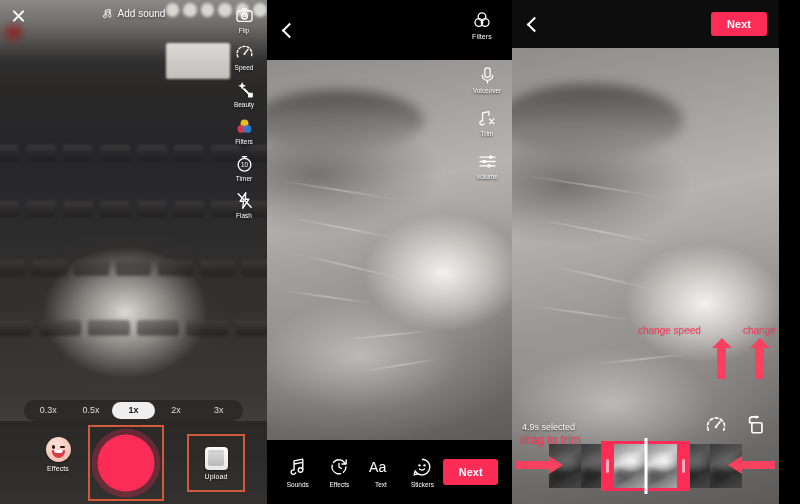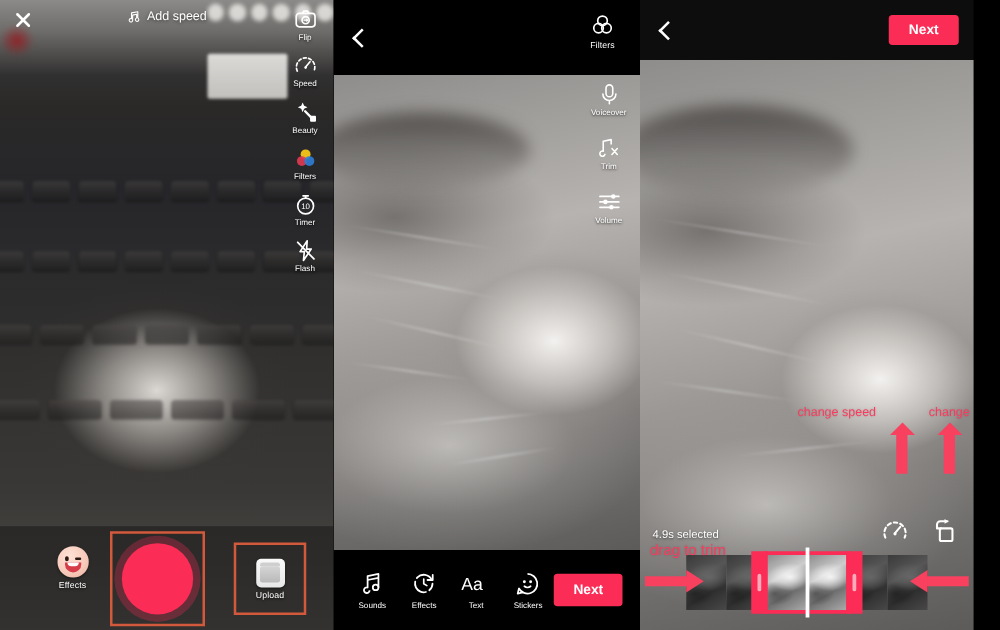--- a/index.html
+++ b/index.html
@@ -342,21 +342,21 @@
     </div>
 
     <div class="cap-top">
       <div class="close-x"></div>
     </div>
 
     <div class="addsound">
       <svg width="11" height="11" viewBox="0 0 24 24">
         <path d="M9 18a3 3 0 1 1-2-2.83V5l11-2v11.17A3 3 0 1 1 16 14V7.5L9 9z" fill="none" stroke="#fff" stroke-width="1.9" stroke-linejoin="round"></path>
       </svg>
-      <span>Add speed</span>
+      <span>Add sound</span>
     </div>
 
     <div class="side-tools">
 
       <div class="tool">
         <svg class="ic" viewBox="0 0 24 24">
           <rect x="2.5" y="6" width="19" height="13.5" rx="3" fill="none" stroke="#fff" stroke-width="1.7"></rect>
           <circle cx="12" cy="12.8" r="3.6" fill="none" stroke="#fff" stroke-width="1.7"></circle>
           <path d="M8.5 6l1.6-2.3h3.8L15.5 6" fill="none" stroke="#fff" stroke-width="1.7"></path>
           <path d="M10 12.8h4m-1.2-1.4 1.4 1.4-1.4 1.4" fill="none" stroke="#fff" stroke-width="1.2"></path>
@@ -402,20 +402,27 @@
 
       <div class="tool">
         <svg class="ic" viewBox="0 0 24 24">
           <path d="M13.6 2 6.4 13h4.3L9.8 22 17.6 10.4h-4.6z" fill="none" stroke="#fff" stroke-width="1.7" stroke-linejoin="round"></path>
           <path d="M4 3.6 20.4 20.4" stroke="#fff" stroke-width="1.8" stroke-linecap="round"></path>
         </svg>
         <span class="tl">Flash</span>
       </div>
     </div>
 
+    <div class="speed-bar">
+      <div class="sp">0.3x</div>
+      <div class="sp">0.5x</div>
+      <div class="sp active">1x</div>
+      <div class="sp">2x</div>
+      <div class="sp">3x</div>
+    </div>
 
     <div class="cap-bottom">
       <div class="effects-btn">
         <div class="smiley">
           <i class="eye-l"></i>
             <i class="eye-r"></i>
             <i class="mouth"></i>
         </div>
         <span class="lbl">Effects</span>
       </div>

